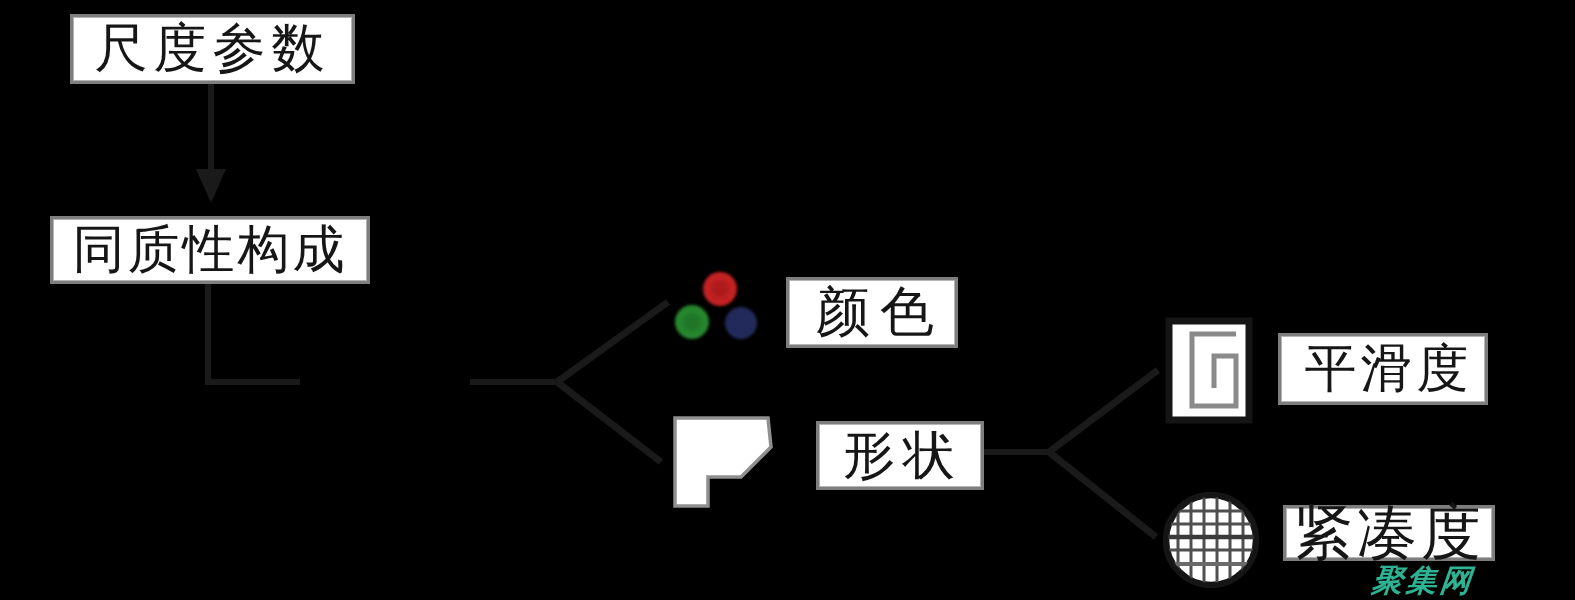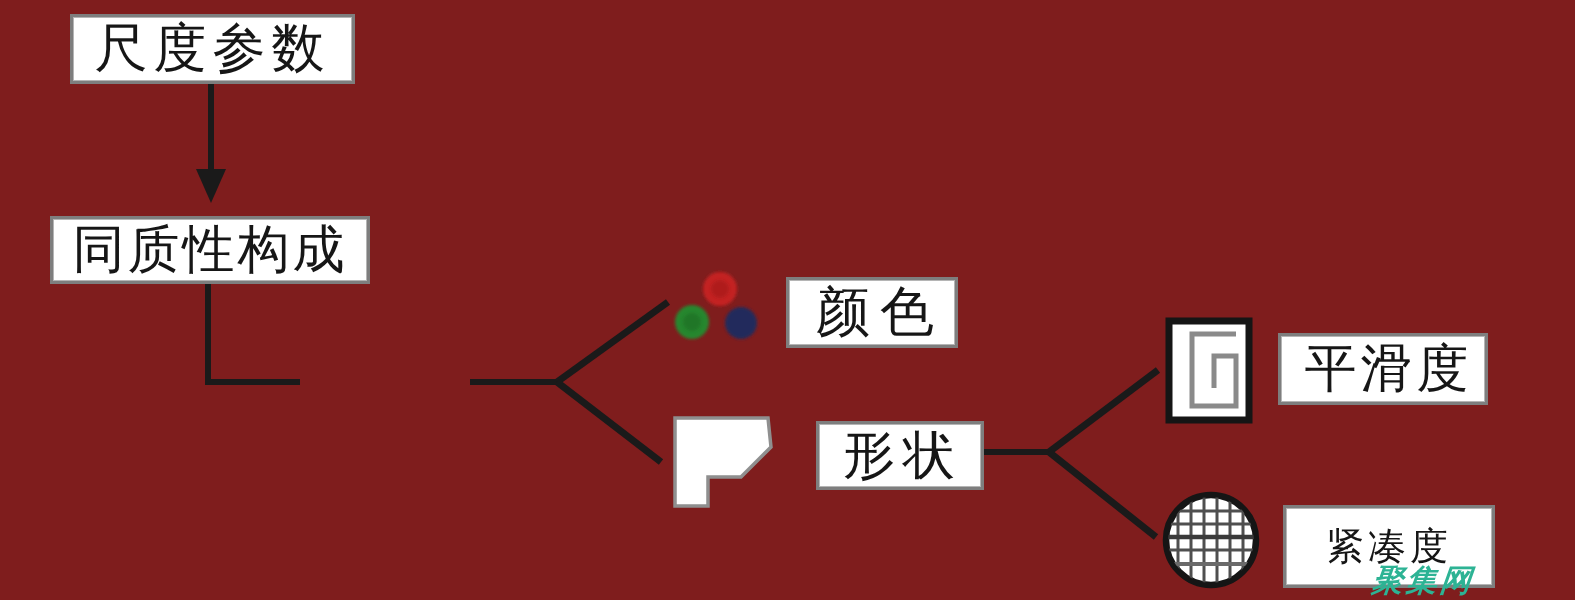--- a/index.html
+++ b/index.html
@@ -1,19 +1,19 @@
 <!DOCTYPE html>
 <html><head>
 <meta charset="utf-8">
 <style>
   html,body{margin:0;padding:0;background:#ffffff;}
   .canvas{
     position:relative;
     width:1575px;height:600px;
-    background:#7f1d1d;
+    background:#000000;
     overflow:hidden;
     font-family:Liberation Mono, monospace;
   }
   .layer{position:absolute;left:0;top:0;pointer-events:none;}
   .node{
     position:absolute;
     box-sizing:border-box;
     background:#ffffff;
     border:3px solid #7e7e7e;
     box-shadow:inset 0 0 0 1px #b5b5b5;
@@ -70,21 +70,21 @@
   </div>
 
   <div class="node" style="left:816px;top:421px;width:168px;height:69px;font-size:52px;letter-spacing:8px;padding-left:6px;">
     <span>形状</span>
   </div>
 
   <div class="node" style="left:1278px;top:333px;width:210px;height:72px;font-size:52px;letter-spacing:4px;padding-left:11px;">
     <span>平滑度</span>
   </div>
 
-  <div class="node" style="left:1283px;top:505px;width:212px;height:83px;font-size:38px;letter-spacing:4px;">
+  <div class="node" style="left:1283px;top:505px;width:212px;height:56px;font-size:60px;letter-spacing:4px;">
     <span>紧凑度</span>
   </div>
 
   <svg class="icon" style="left:668px;top:265px;" width="95" height="78" viewBox="0 0 95 78">
     <defs>
       <filter id="soft" x="-40%" y="-40%" width="180%" height="180%">
         <feGaussianBlur stdDeviation="1.4"></feGaussianBlur>
       </filter>
     </defs>
     <circle cx="52" cy="24" r="17" fill="#c32020" filter="url(#soft)"></circle>

